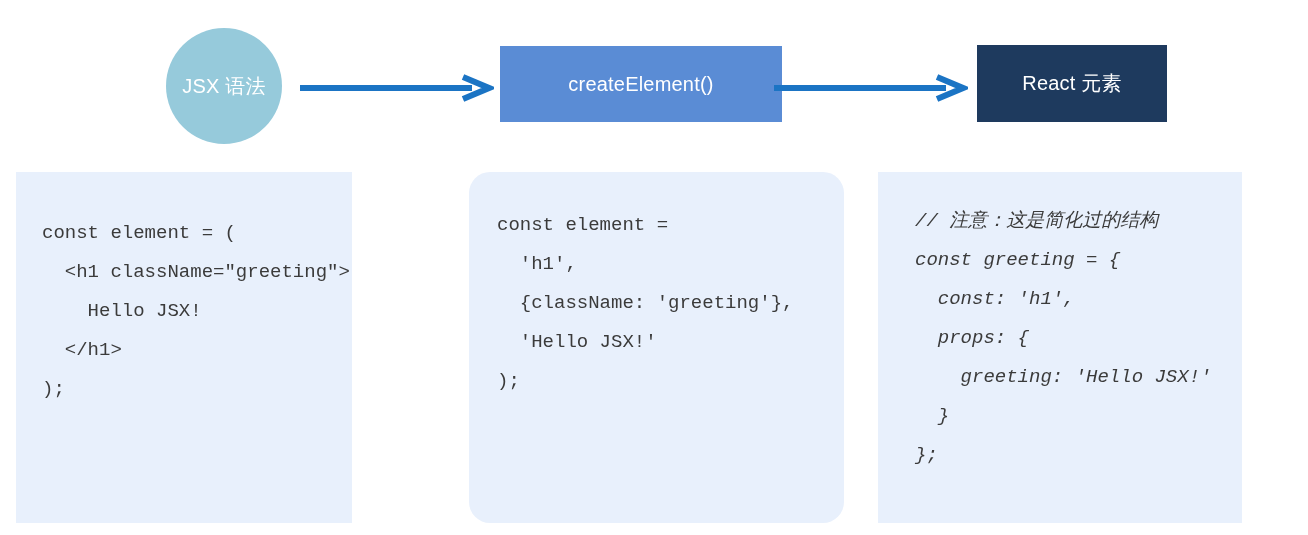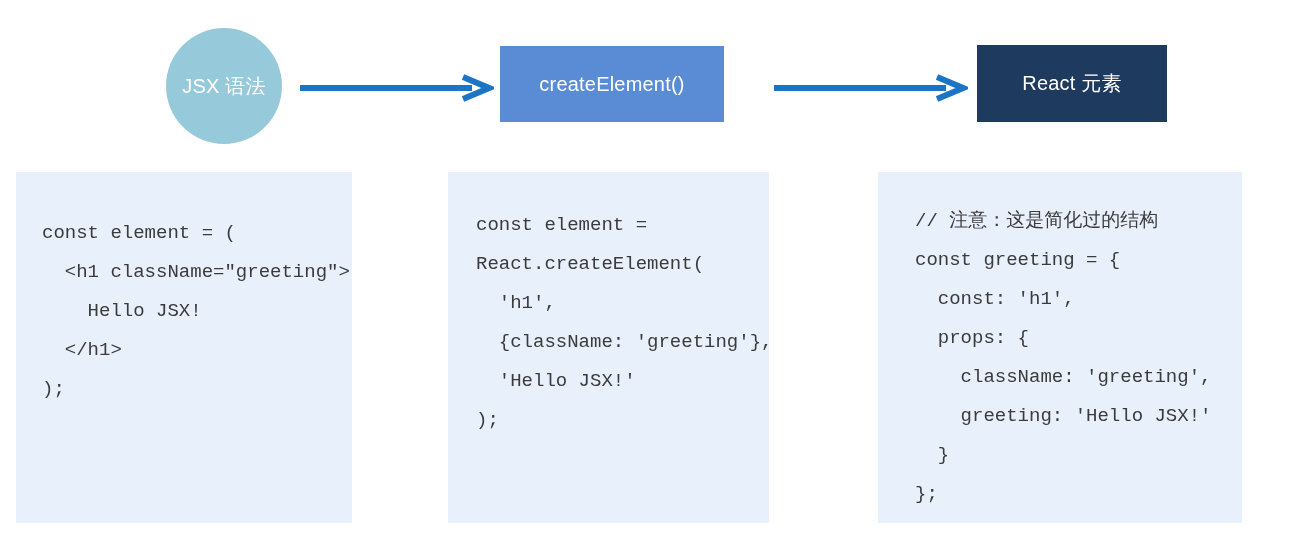--- a/index.html
+++ b/index.html
@@ -16,21 +16,21 @@
     position: absolute;
     display: flex; align-items: center; justify-content: center;
     color: #ffffff; font-size: 20px; letter-spacing: 0.2px;
   }
   .node--jsx {
     left: 166px; top: 28px; width: 116px; height: 116px;
     border-radius: 50%;
     background: var(--circle-fill, #96CADB);
   }
   .node--create {
-    left: 500px; top: 46px; width: 224px; height: 76px;
+    left: 500px; top: 46px; width: 282px; height: 76px;
     background: var(--create-element-fill, #5A8CD5);
   }
   .node--react {
     left: 977px; top: 45px; width: 190px; height: 77px;
     background: var(--react-element-fill, #1E3A5E);
   }
 
   
   .arrow { position: absolute; top: 74px; width: 196px; height: 28px; }
   .arrow--1 { left: 298px; }
@@ -39,22 +39,22 @@
     stroke: var(--arrow, #1B74C4);
     stroke-width: 6; fill: none; stroke-linejoin: miter;
   }
 
   
   .panel {
     position: absolute; top: 172px; height: 351px;
     background: var(--panel-bg, #E8F0FC);
   }
   .panel--1 { left: 16px;  width: 336px; padding: 42px 12px 0 26px; }
-  .panel--2 { left: 448px; width: 321px; padding: 34px 10px 0 28px; }
-  .panel--3 { left: 878px; width: 364px; padding: 30px 10px 0 37px; }
+  .panel--2 { left: 469px; width: 375px; padding: 34px 10px 0 28px; border-radius: 21px; }
+  .panel--3 { left: 878px; width: 364px; padding: 30px 10px 0 37px; font-style: italic; }
   .code-line {
     font-family: "Liberation Mono", "DejaVu Sans Mono", monospace;
     font-size: 19px; line-height: 39px;
     color: var(--code-text, #3B3B3B);
     white-space: pre;
   }
 </style>
 </head>
 <body>
 
@@ -88,34 +88,32 @@
         <div class="code-line">  &lt;h1 className="greeting"&gt;</div>
         <div class="code-line">    Hello JSX!</div>
         <div class="code-line">  &lt;/h1&gt;</div>
         <div class="code-line">);</div>
       </div>
   </div>
 
   <div class="panel panel--2">
     <div class="code">
         <div class="code-line">const element =</div>
-        <div class="code-line">React.createElement(</div>
         <div class="code-line">  'h1',</div>
         <div class="code-line">  {className: 'greeting'},</div>
         <div class="code-line">  'Hello JSX!'</div>
         <div class="code-line">);</div>
       </div>
   </div>
 
   <div class="panel panel--3">
     <div class="code">
         <div class="code-line">// 注意：这是简化过的结构</div>
         <div class="code-line">const greeting = {</div>
         <div class="code-line">  const: 'h1',</div>
         <div class="code-line">  props: {</div>
-        <div class="code-line">    className: 'greeting',</div>
         <div class="code-line">    greeting: 'Hello JSX!'</div>
         <div class="code-line">  }</div>
         <div class="code-line">};</div>
       </div>
   </div>
 
 </div>
 
 </body></html>

